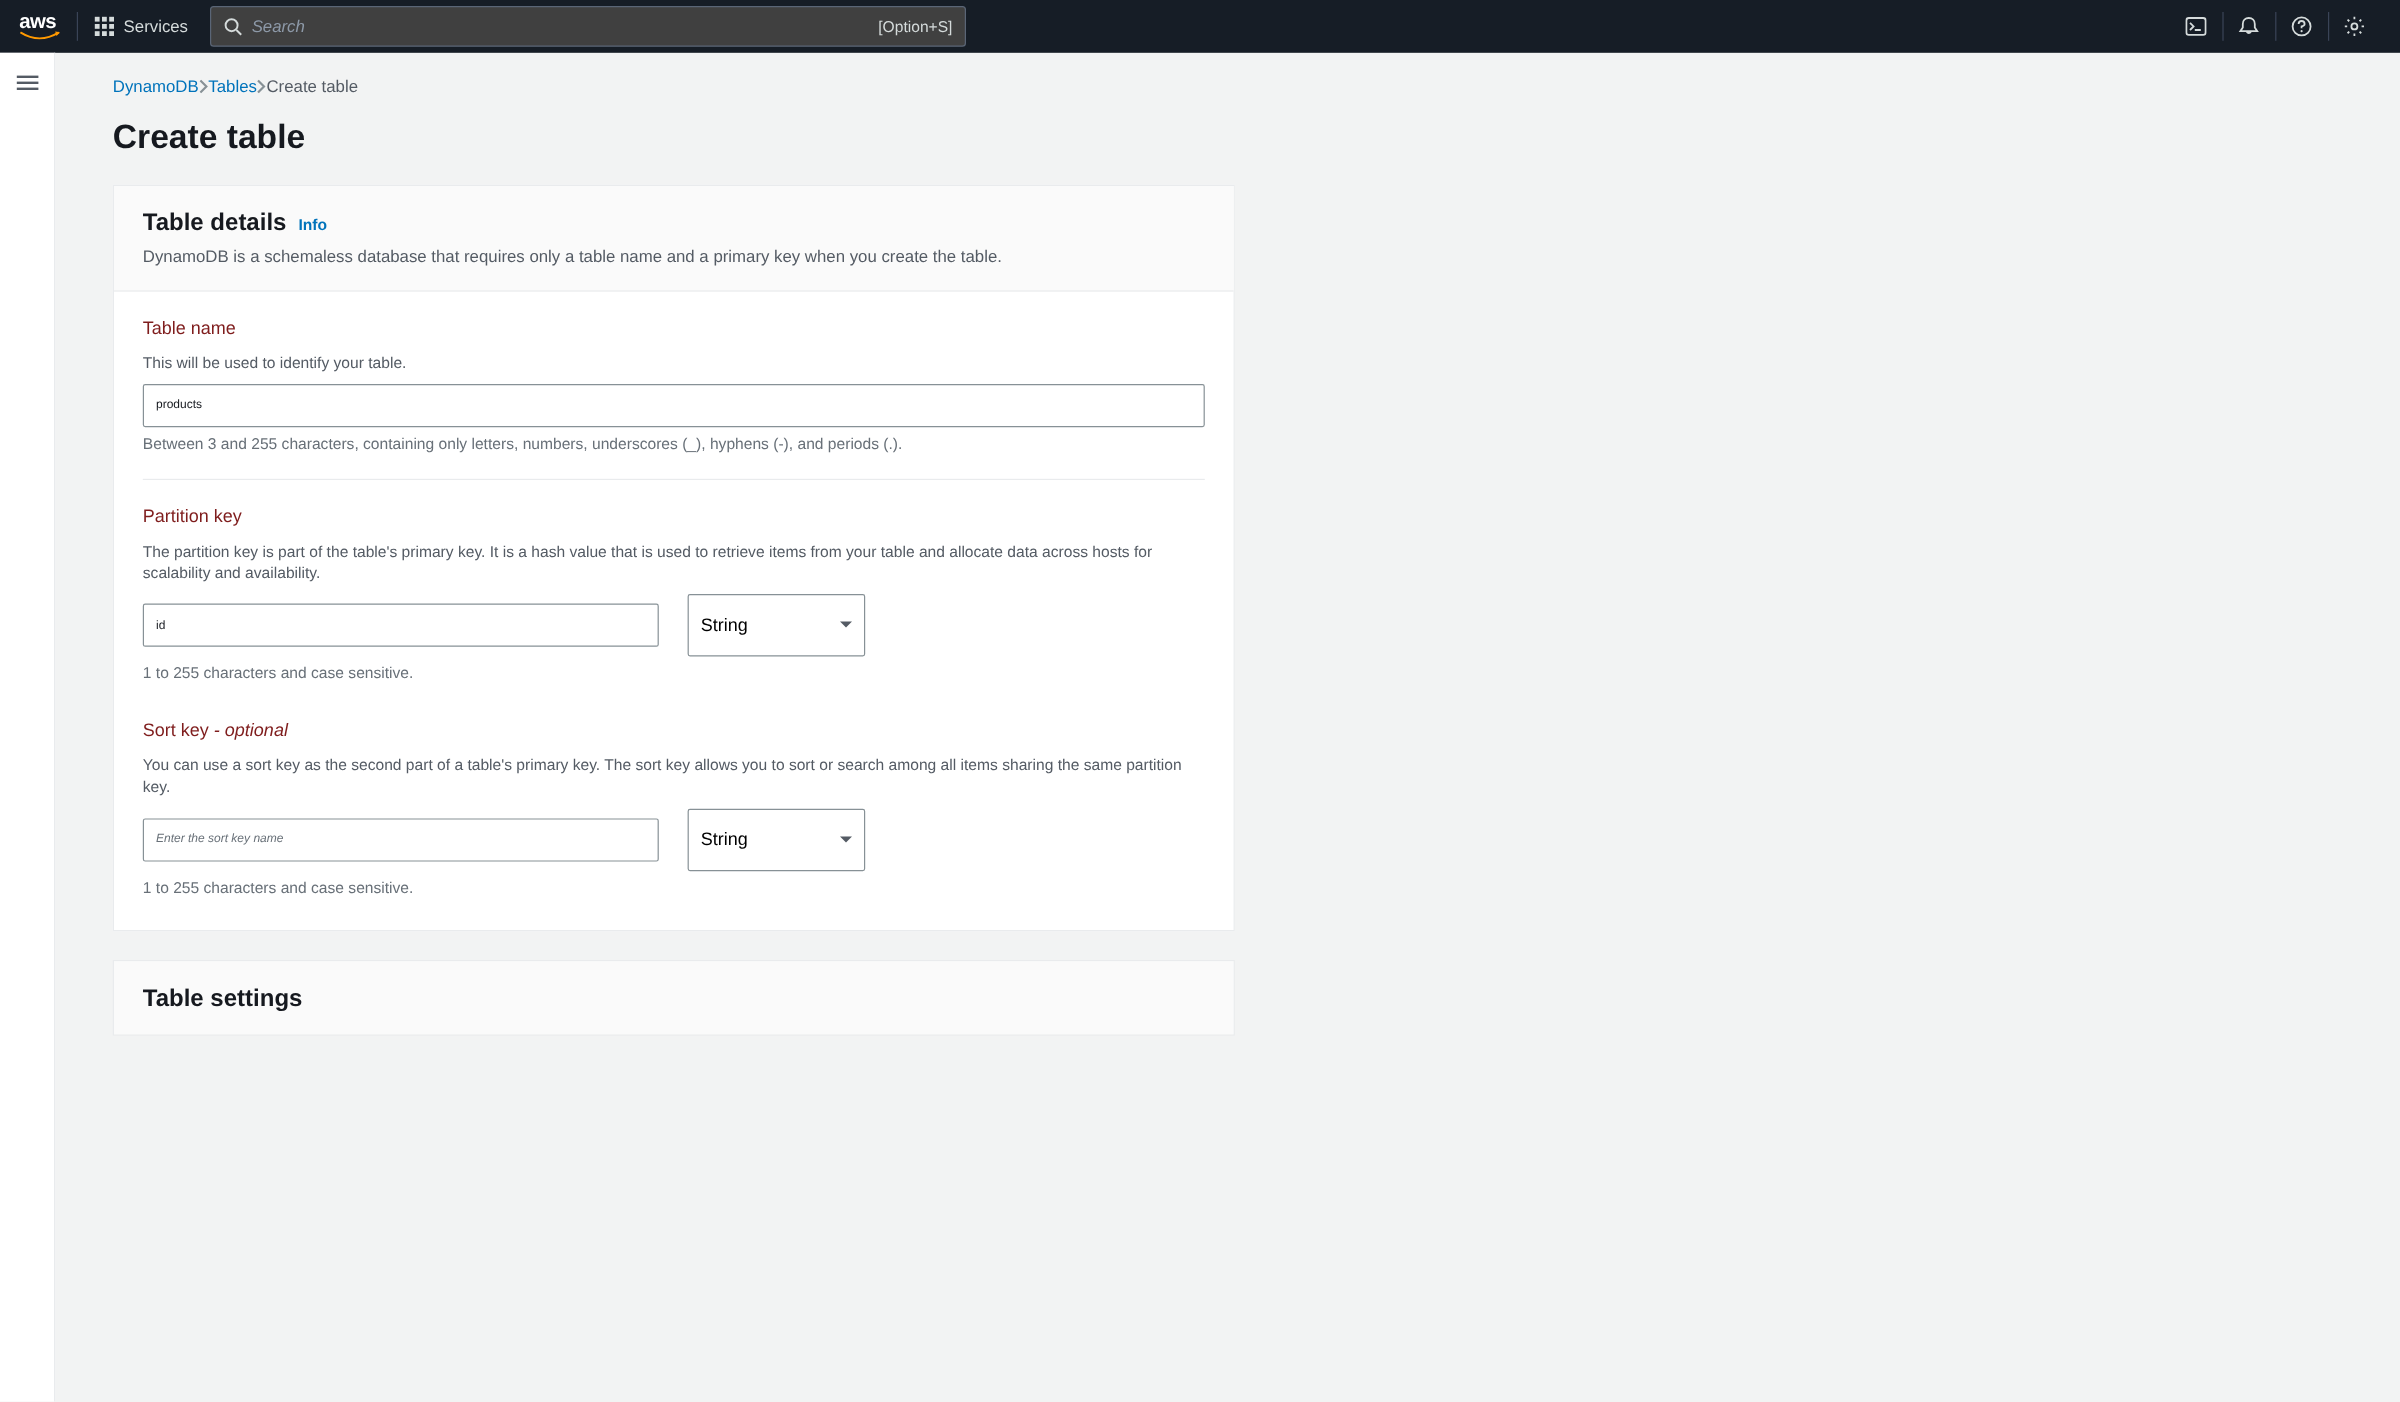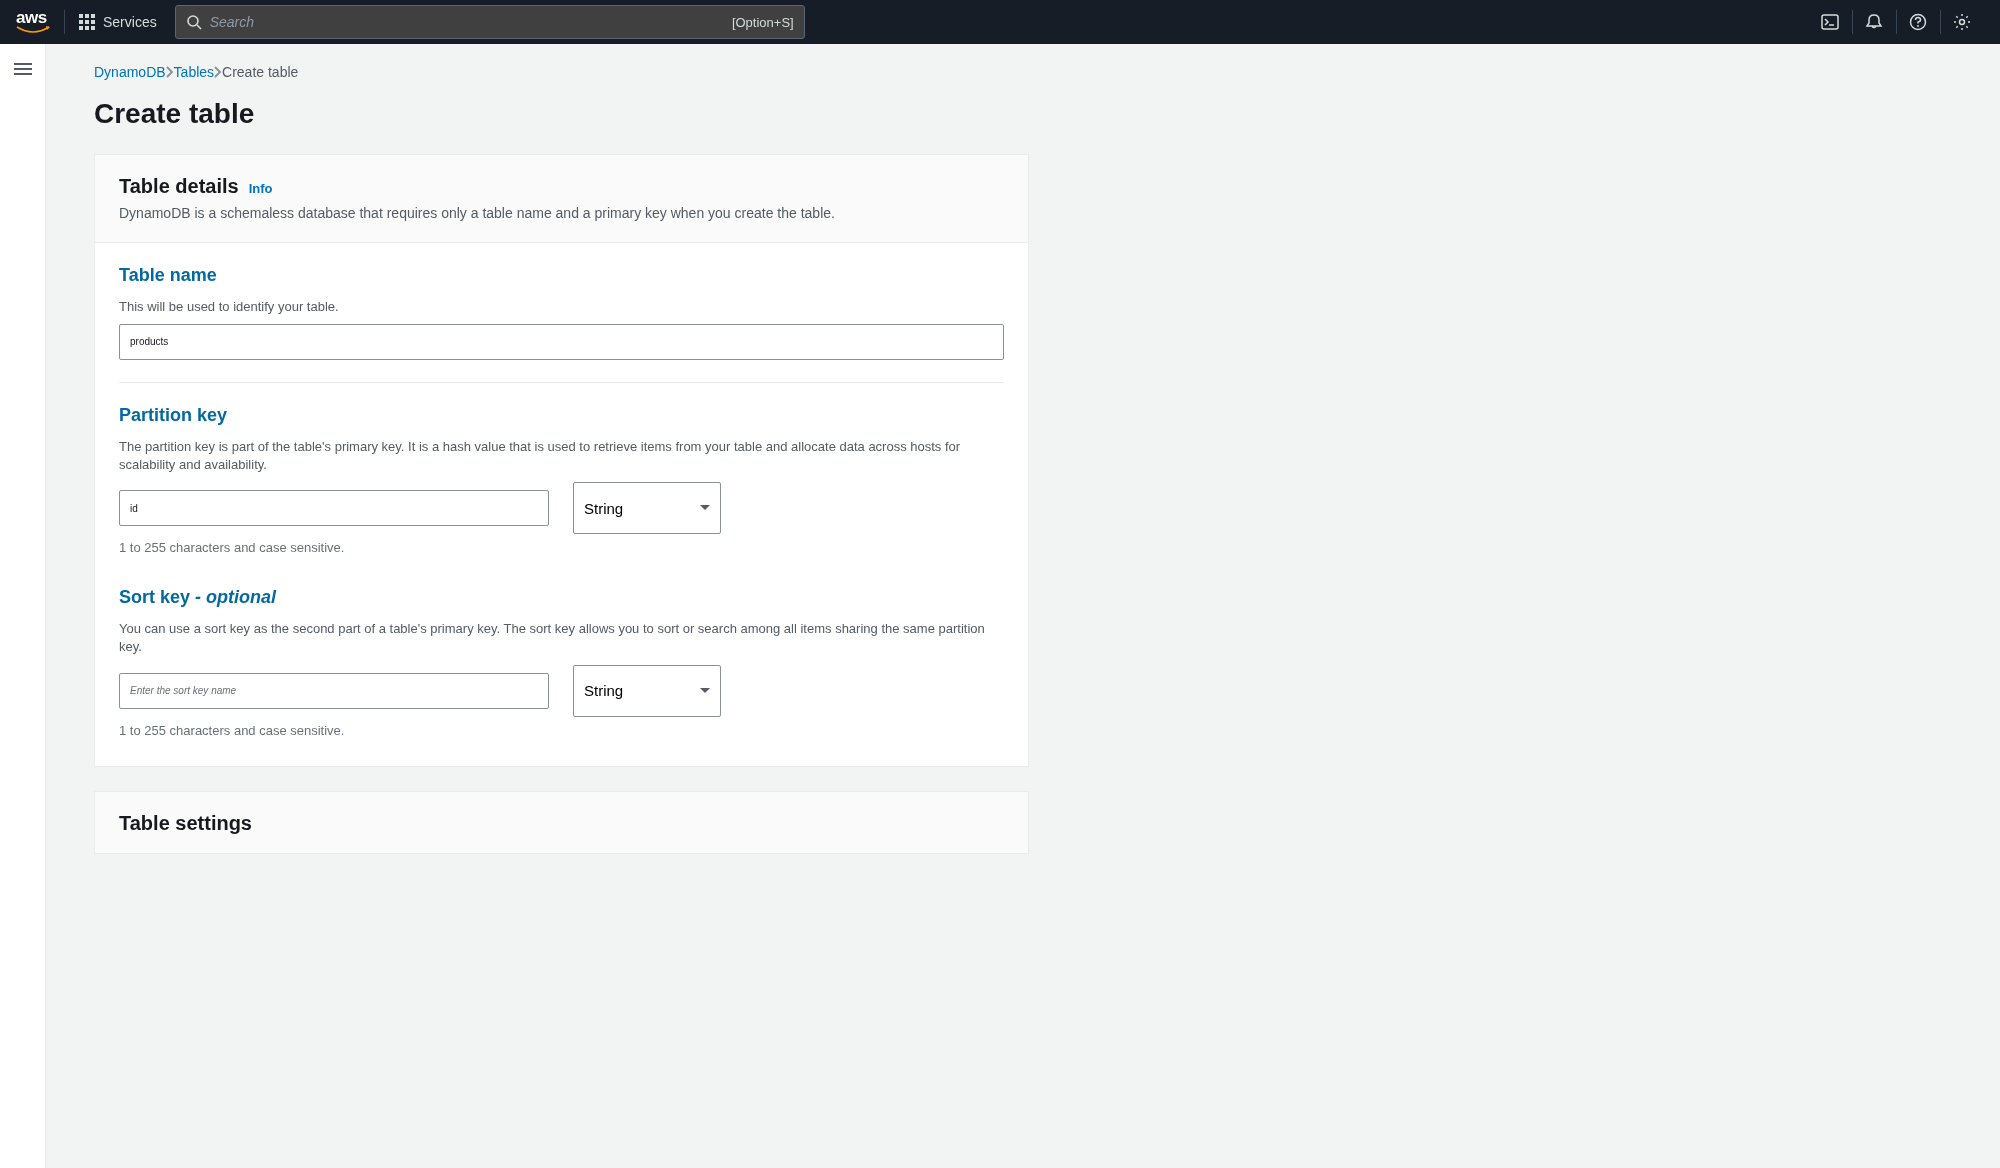--- a/index.html
+++ b/index.html
@@ -39,21 +39,21 @@
 .panel { background: #fff; border: 1px solid #e9ebed; margin-bottom: 24px; max-width: 935px; }
 .panel-header { padding: 20px 24px 18px; border-bottom: 1px solid #e9ebed; background: #fafafa; }
 .panel-title-row { display: flex; align-items: baseline; gap: 10px; }
 .panel-title { font-size: 20px; font-weight: 700; }
 .info-link { color: #0073bb; font-size: 13px; font-weight: 700; cursor: pointer; }
 .panel-desc { color: #545b64; font-size: 14px; margin-top: 6px; line-height: 1.4; }
 .panel-body { padding: 22px 24px; }
 
 .field { margin-bottom: 6px; }
 .field + .field-divider { border: none; border-top: 1px solid #e9ebed; margin: 22px 0; }
-.field-label { font-size: 18px; font-weight: 700; color: #0369a1; }
+.field-label { font-size: 15px; font-weight: 400; color: #7f1d1d; }
 .field-sub { font-size: 13px; color: #545b64; margin-top: 12px; margin-bottom: 8px; line-height: 1.4; }
 .field-sub-em { font-style: italic; }
 .text-input { width: 100%; max-width: 888px; height: 36px; border: 1px solid #879196; border-radius: 2px; padding: 0 10px; font-size: 10px; color: #16191f; }
 .text-input::placeholder { color: #687078; font-style: italic; }
 .text-input-sm { max-width: 430px; }
 .field-hint { font-size: 13px; color: #687078; margin-top: 6px; }
 
 .key-row { display: flex; gap: 24px; align-items: center; margin-top: 4px; }
 .select-wrap { position: relative; width: 148px; }
 .select-wrap select { width: 100%; height: 52px; border: 1px solid #879196; border-radius: 2px; padding: 0 32px 0 10px; font-size: 15px; background: #fff; appearance: none; -webkit-appearance: none; cursor: pointer; }
@@ -159,20 +159,21 @@
         <span class="info-link">Info</span>
       </div>
       <div class="panel-desc">DynamoDB is a schemaless database that requires only a table name and a primary key when you create the table.</div>
     </div>
     <div class="panel-body">
 
       <div class="field">
         <div class="field-label">Table name</div>
         <div class="field-sub">This will be used to identify your table.</div>
         <input class="text-input" type="text" value="products" style="">
+        <div class="field-hint">Between 3 and 255 characters, containing only letters, numbers, underscores (_), hyphens (-), and periods (.).</div>
       </div>
 
       <hr class="field-divider">
 
       <div class="field">
         <div class="field-label">Partition key</div>
         <div class="field-sub">The partition key is part of the table's primary key. It is a hash value that is used to retrieve items from your table and allocate data across hosts for scalability and availability.</div>
         <div class="key-row">
           <input class="text-input text-input-sm" type="text" value="id" style="">
           <div class="select-wrap">

